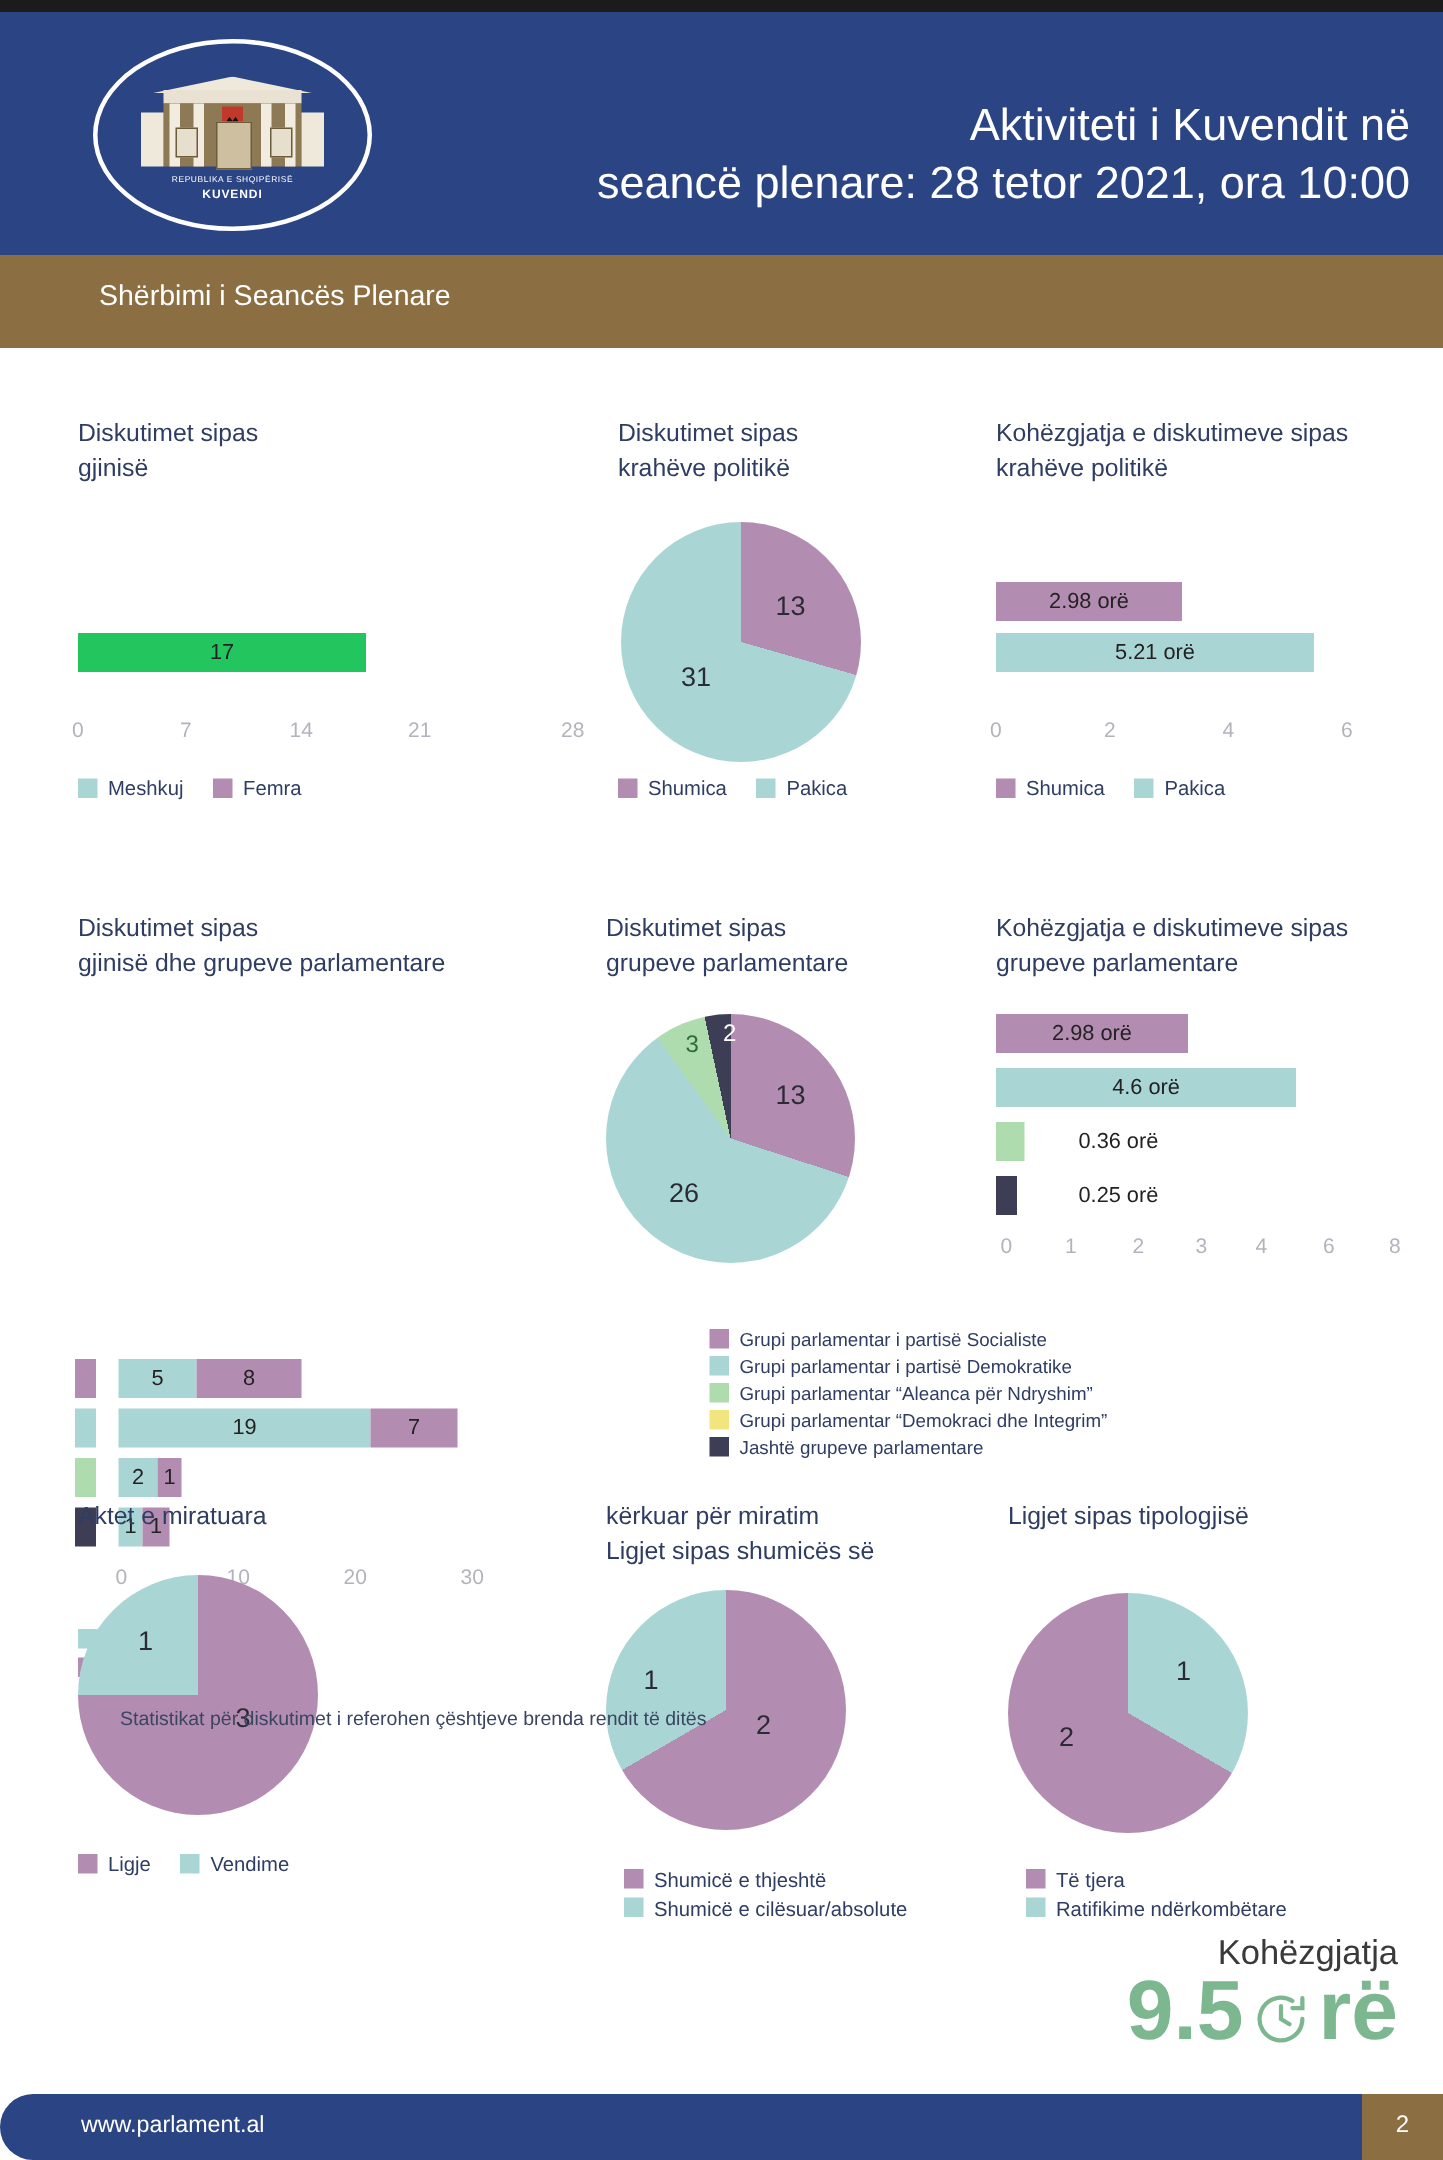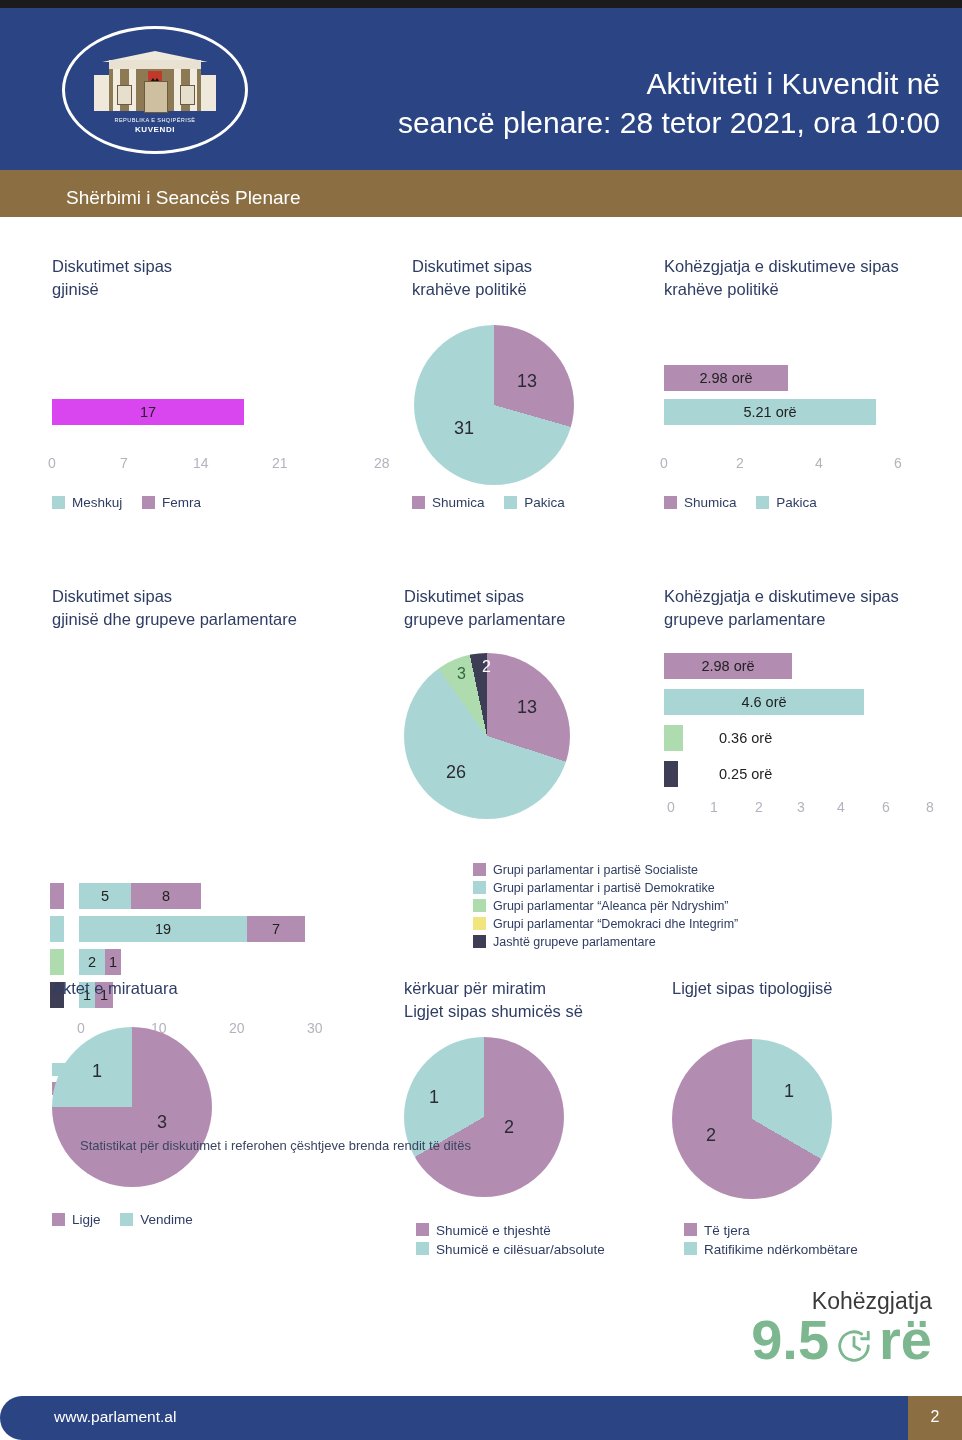--- a/index.html
+++ b/index.html
@@ -36,21 +36,21 @@
   .logo-txt1{position:absolute;left:0;top:88px;width:180px;text-align:center;font-size:5.6px;
     color:#ffffff;letter-spacing:.4px;}
   .logo-txt2{position:absolute;left:0;top:96px;width:180px;text-align:center;font-size:8px;
     color:#ffffff;font-weight:bold;letter-spacing:.6px;}
   .head-title{
     position:absolute;right:22px;top:56px;width:740px;text-align:right;
     color:#ffffff;font-size:30px;line-height:39px;
   }
   .brownbar{position:absolute;left:0;top:170px;width:962px;height:62px;background:#8b6f42;}
   .brownbar span{position:absolute;left:66px;top:17px;font-size:19px;color:#ffffff;}
-  .stage{position:absolute;left:0;top:217px;width:962px;height:1134px;background:#ffffff;}
+  .stage{position:absolute;left:0;top:240px;width:962px;height:1134px;background:#ffffff;}
 
   .panel{position:absolute;}
   .ptitle{font-size:16.5px;line-height:23px;color:#2f3d63;}
   .axis{position:absolute;font-size:14px;color:#b5b2bd;}
   .axis span{position:absolute;}
   .legend{position:absolute;font-size:13.5px;color:#2f3d63;}
   .lg{display:inline-flex;align-items:center;margin-right:16px;}
   .sw{display:inline-block;width:13px;height:13px;margin-right:7px;}
   .lgrow{display:flex;margin-bottom:4px;}
   .bar{position:absolute;display:flex;align-items:center;justify-content:center;
@@ -105,21 +105,21 @@
   <span>Shërbimi i Seancës Plenare</span>
 </div>
 
 <div class="stage">
 
   <div class="panel" style="left:52px;top:38px;width:320px;height:270px;">
     <div class="ptitle">
       <div>Diskutimet sipas</div>
       <div>gjinisë</div>
     </div>
-    <div class="bar" style="left:0px;top:144px;width:192px;height:26px;background:#d946ef;">
+    <div class="bar" style="left:0px;top:144px;width:192px;height:26px;background:#22c55e;">
       <span>17</span>
     </div>
     <div class="axis" style="left:-4px;top:200px;width:320px;height:18px;">
       <span style="left:0px;">0</span>
       <span style="left:72px;">7</span>
       <span style="left:145px;">14</span>
       <span style="left:224px;">21</span>
       <span style="left:290px;margin-left:36px;">28</span>
     </div>
     <div class="legend" style="left:0px;top:240px;">

